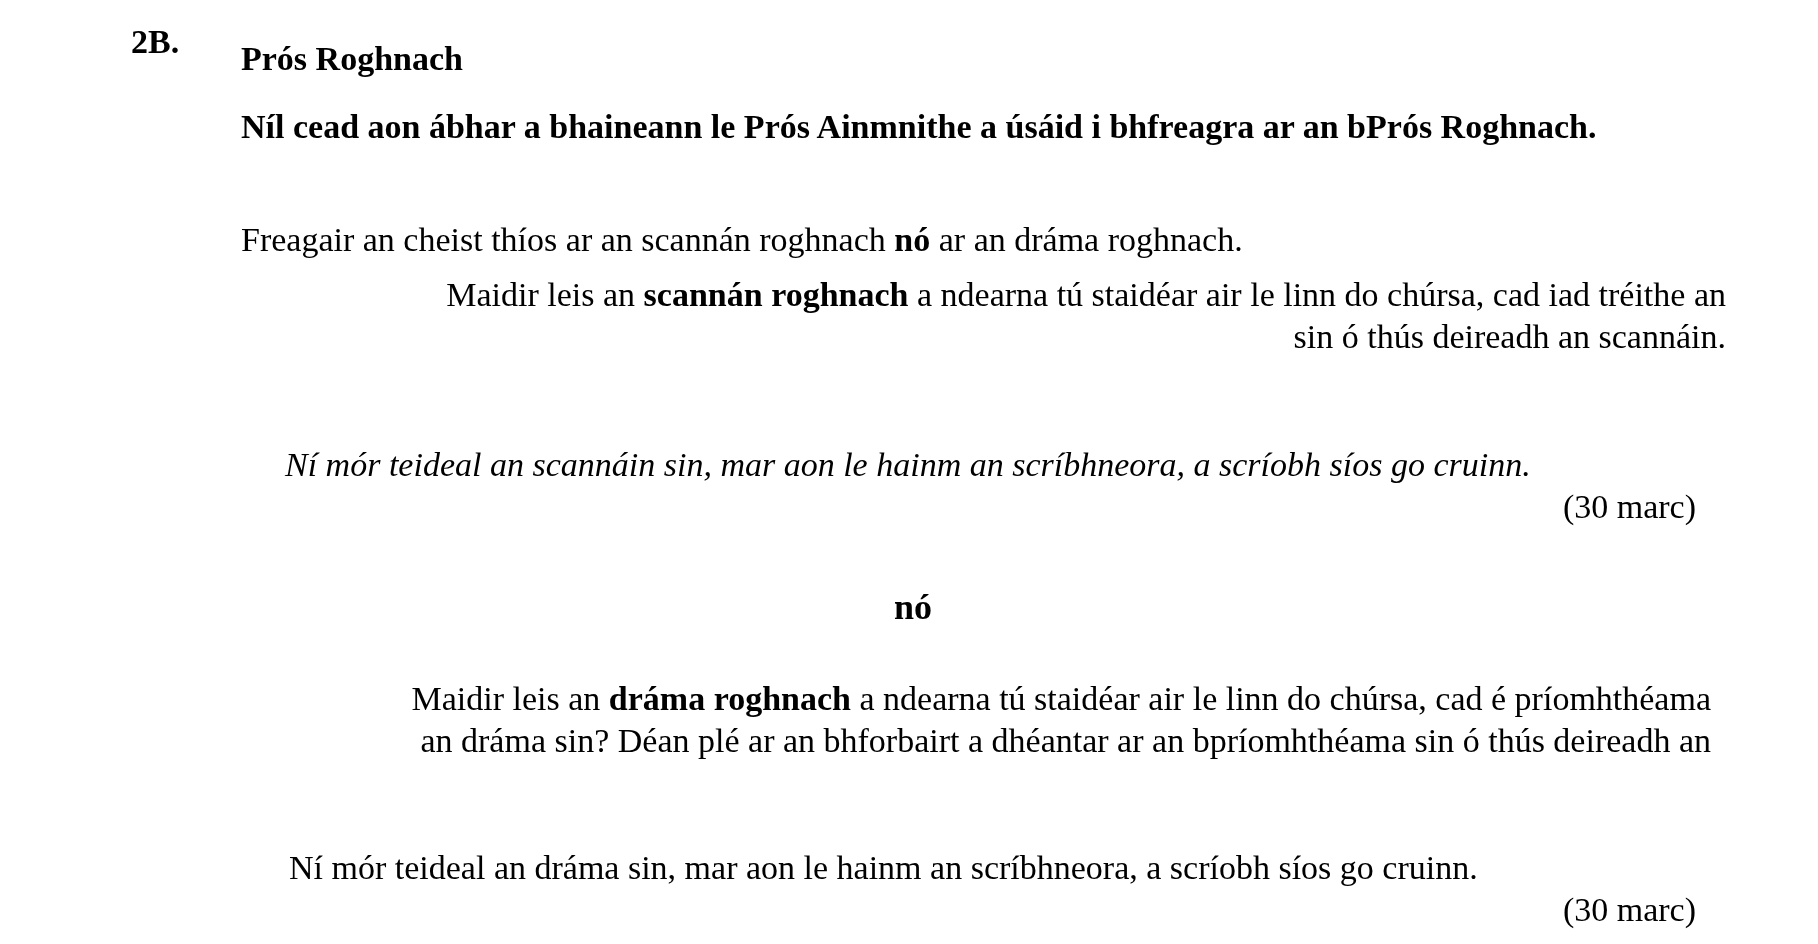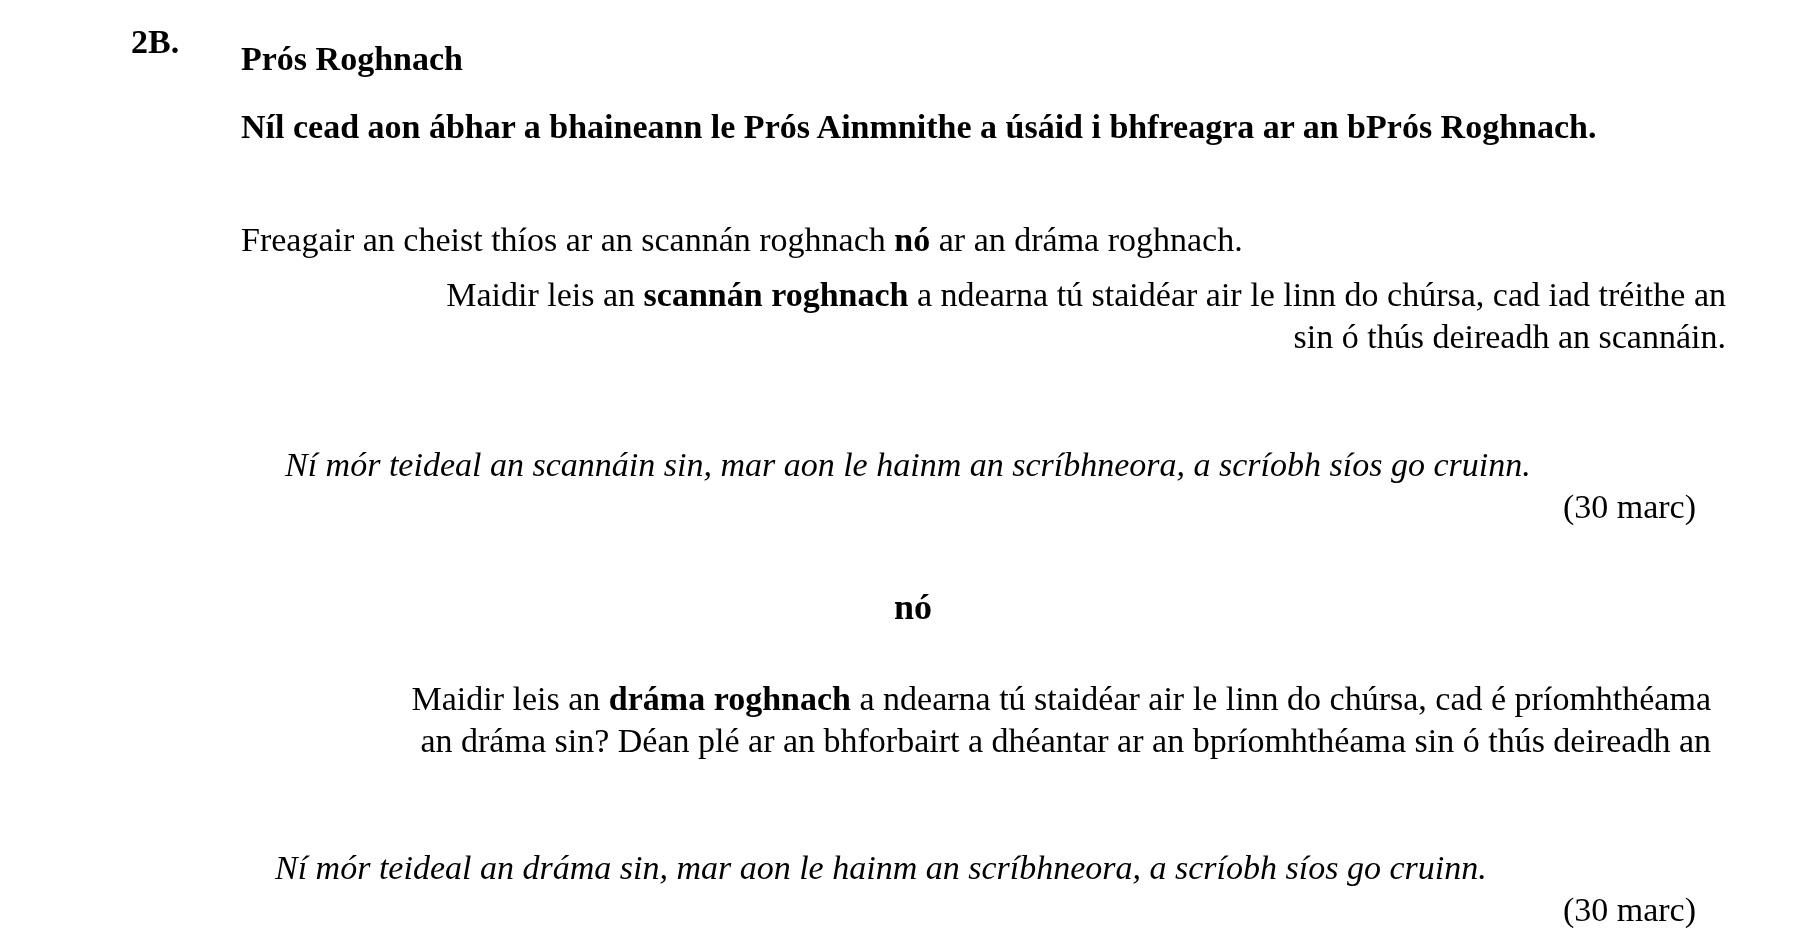--- a/index.html
+++ b/index.html
@@ -29,21 +29,21 @@
     #film-question .line { display: block; white-space: nowrap; }
 
     #film-note { left: 285px; top: 444px; font-style: italic; font-family: Liberation Serif, serif; }
     #film-marks { right: 122px; top: 486px; text-align: right; }
 
     #or-divider { left: 0; width: 1826px; top: 586px; text-align: center; font-weight: bold; font-size: 36px; }
 
     #drama-question { left: 241px; top: 678px; width: 1470px; }
     #drama-question .line { display: block; white-space: nowrap; }
 
-    #drama-note { left: 275px; top: 847px; font-style: italic; }
+    #drama-note { left: 289px; top: 847px; }
     #drama-marks { right: 122px; top: 889px; text-align: right; }
   </style>
 </head>
 <body>
 
 <div class="abs" id="q-number">2B.</div>
 <div class="abs" id="q-title">Prós Roghnach</div>
 
 <div class="abs" id="restriction">Níl cead aon ábhar a bhaineann le Prós Ainmnithe a úsáid i bhfreagra ar an bPrós Roghnach.</div>
 

